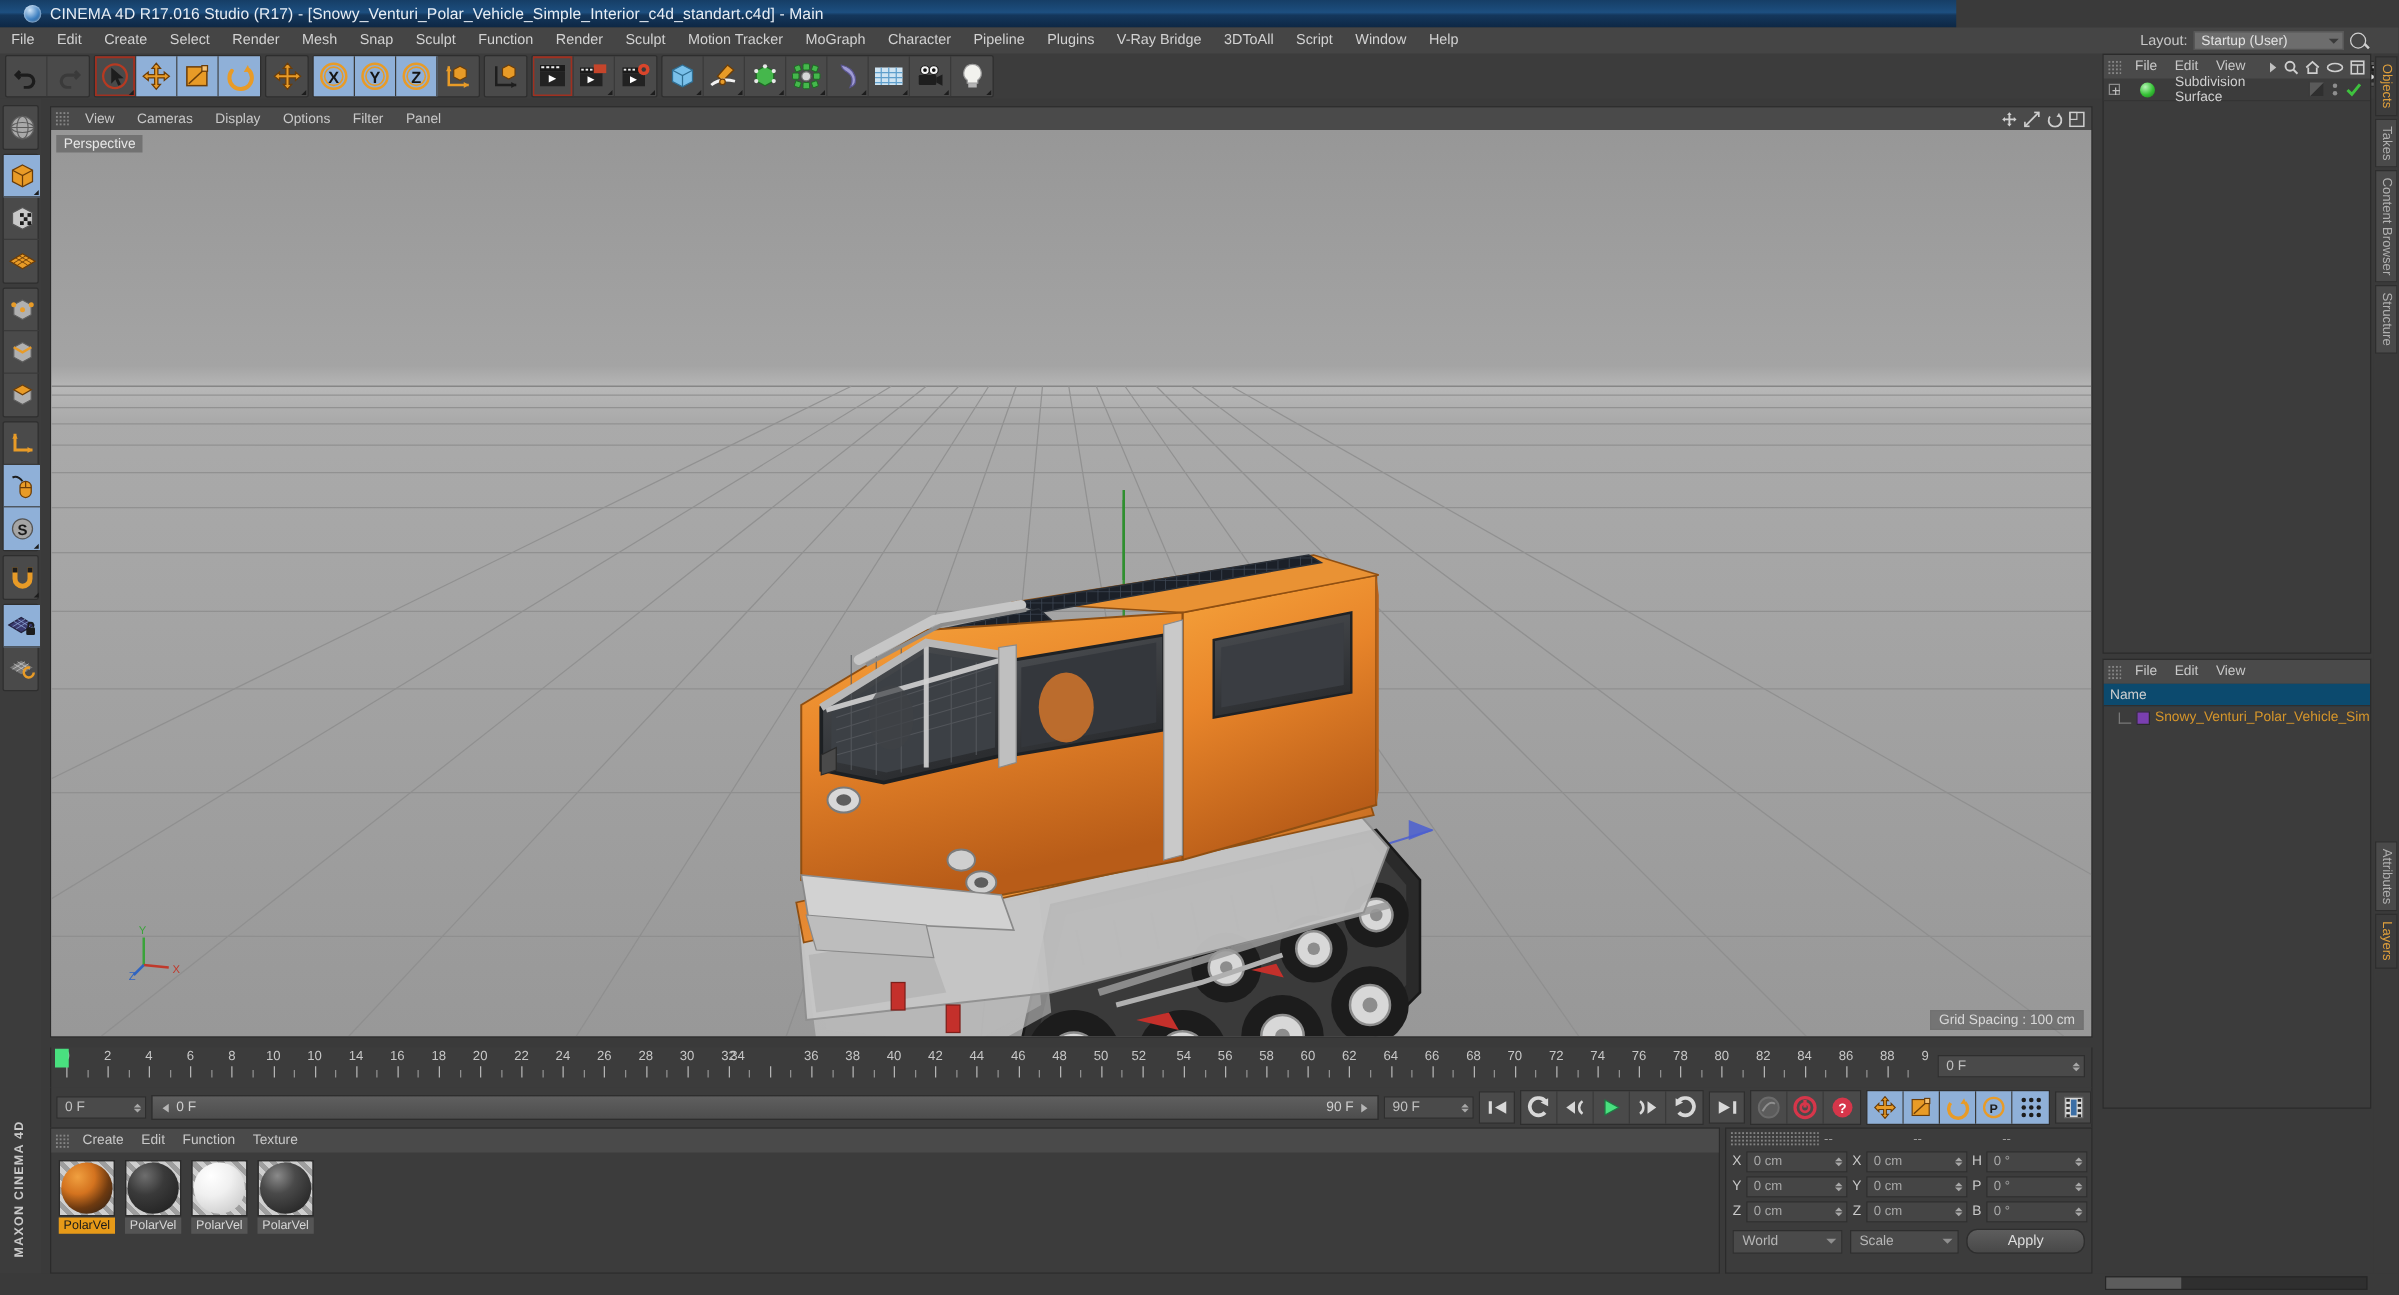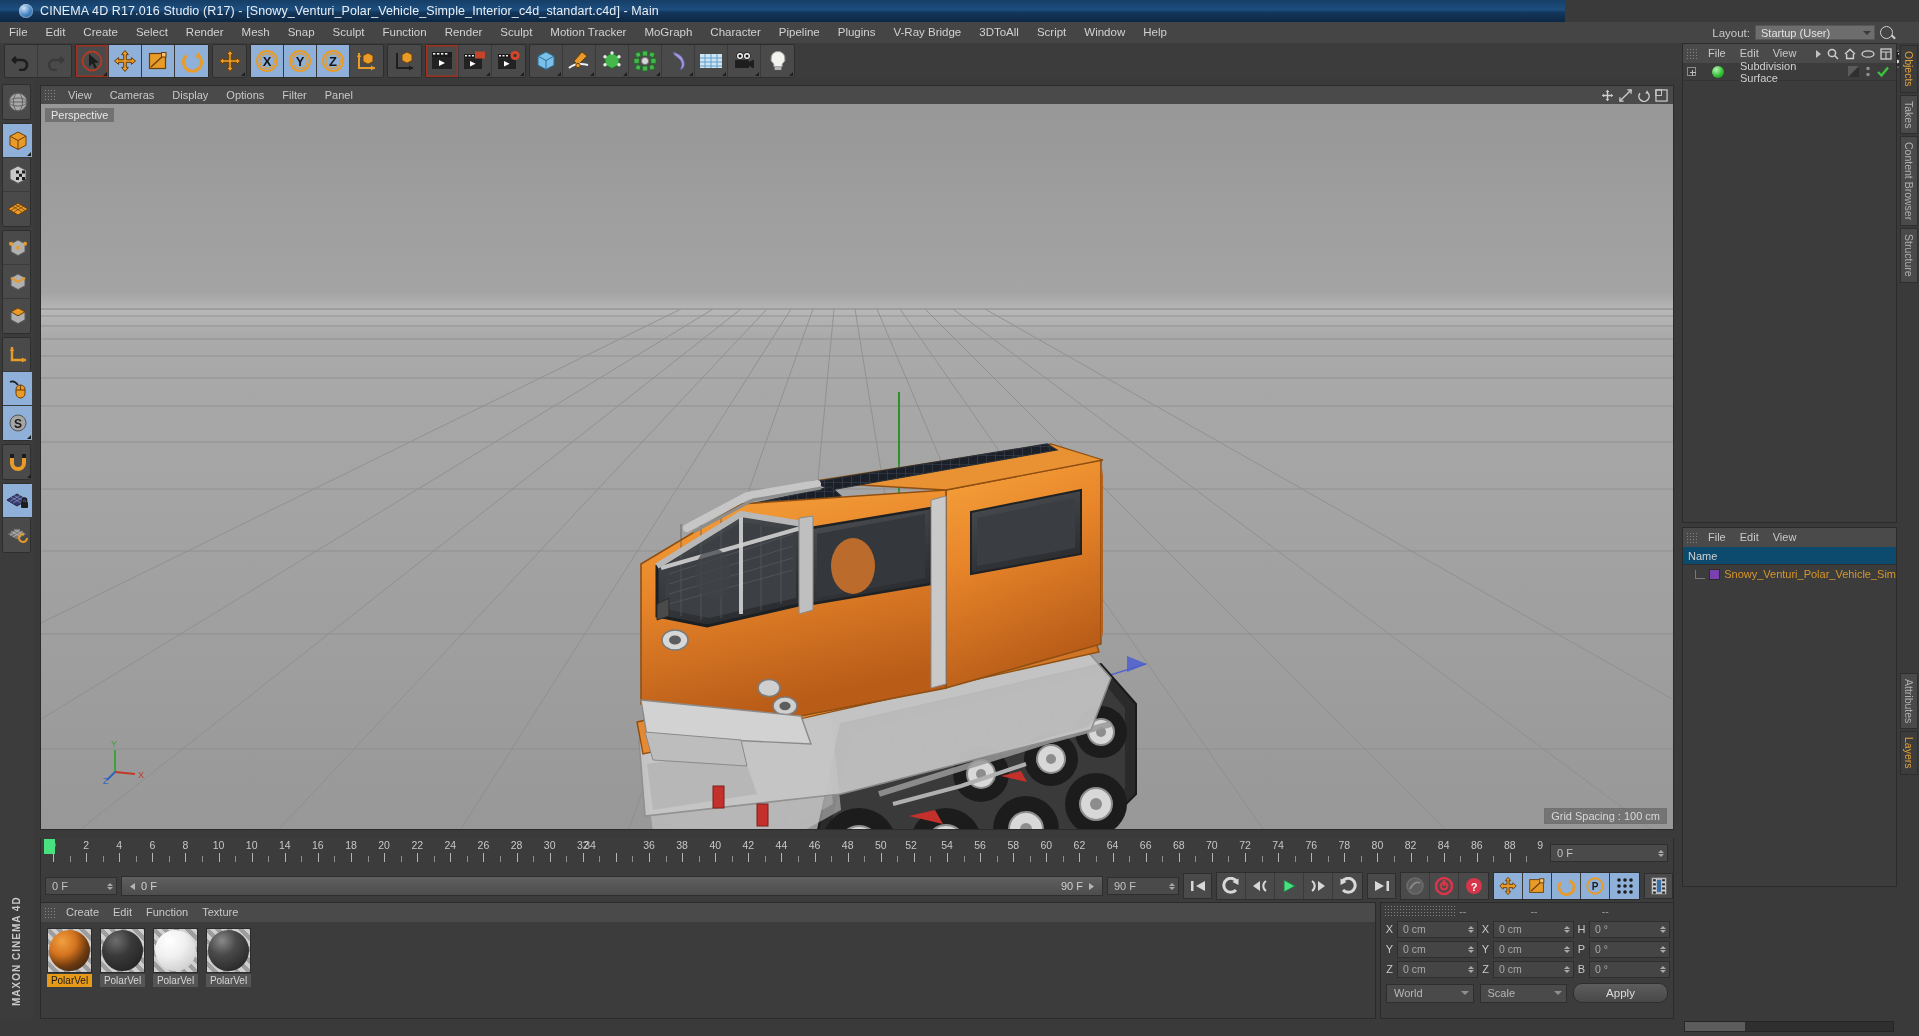--- a/index.html
+++ b/index.html
@@ -133,21 +133,21 @@
     background:radial-gradient(circle at 35% 30%,#b6f5b6,#35c135 55%,#1c7a1c);}
   .objrow .badges{margin-left:auto;display:flex;gap:3px;padding-right:6px;align-items:center;}
 
   #attrpanel{
     position:absolute; left:1682px; top:527px; width:215px; height:360px;
     background:#3c3c3c; border:1px solid #2b2b2b;
   }
   #attrpanel .colhead{height:18px;background:#0c4a6e;border-bottom:1px solid #2f2f2f;
      color:#d0d0d0;font-size:11px;display:flex;align-items:center;padding-left:5px;}
   #attrpanel .layerrow{height:18px;display:flex;align-items:center;gap:4px;padding-left:12px;
-     font-size:11px;color:#d7962a;justify-content:flex-end;}
+     font-size:11px;color:#d7962a;}
   #attrpanel .layerrow .tick{width:10px;height:9px;border-left:1px solid #787878;
      border-bottom:1px solid #787878;flex:none;}
   #attrpanel .layerrow .swatch{width:11px;height:11px;background:#7a3fb0;flex:none;border:1px solid #2b2b2b;}
 
   
   #rtabs{position:absolute; left:1899px; top:43px; width:20px; height:975px; background:#3a3a3a;}
   .vtab{
     writing-mode:vertical-rl; text-orientation:mixed;
     font-size:10.5px; color:#b0b0b0; background:#4a4a4a; border:1px solid #2e2e2e;
     padding:5px 2px; text-align:center; width:18px; margin:0 1px 2px 1px;

